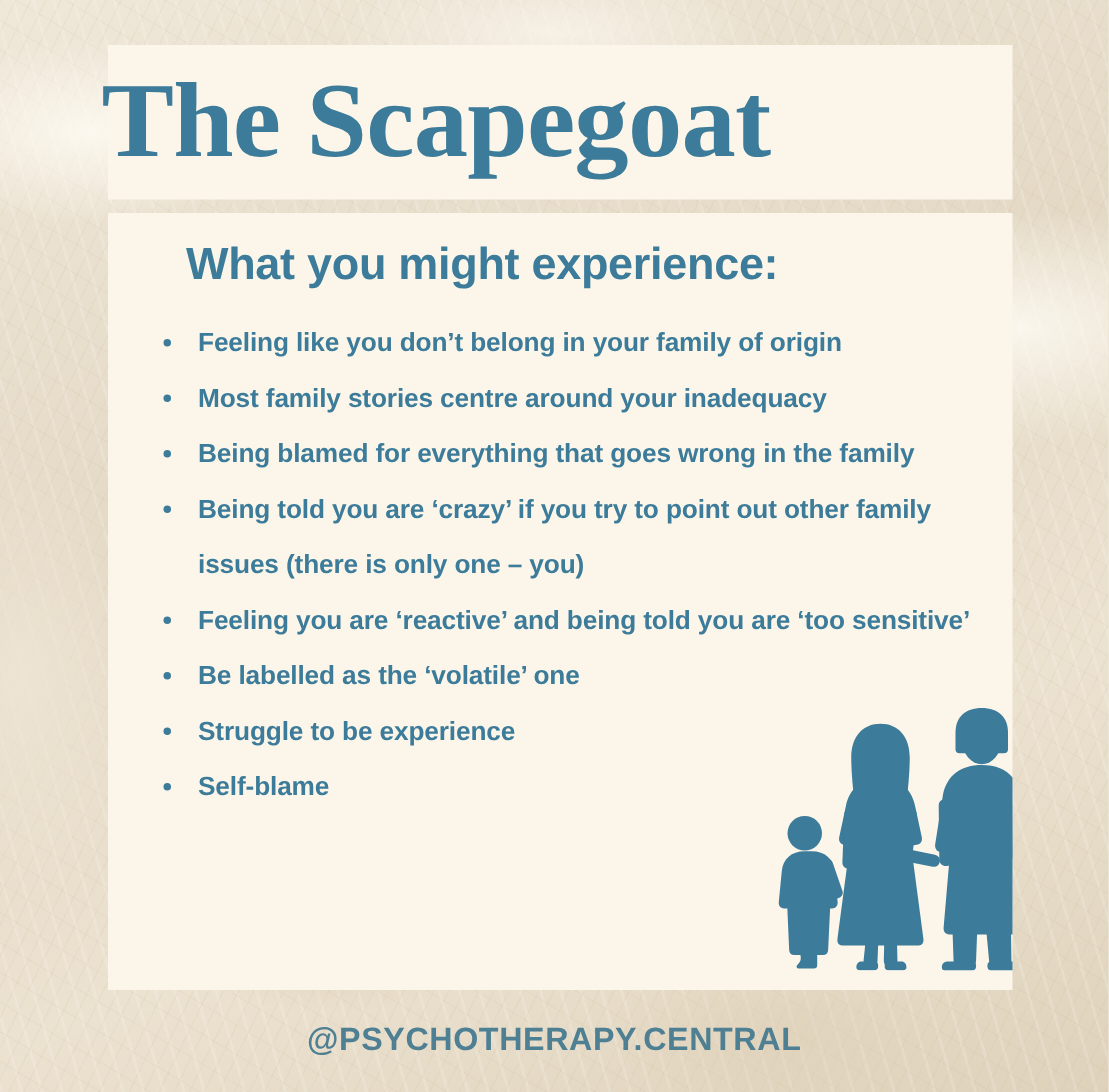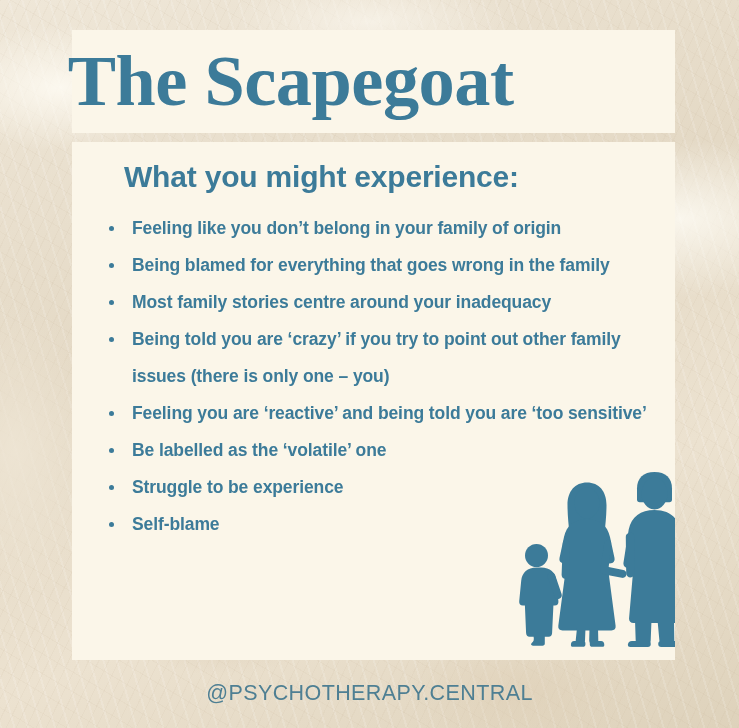--- a/index.html
+++ b/index.html
@@ -129,21 +129,21 @@
   }
 
   
   #footer-handle {
     position: absolute;
     left: 0;
     right: 0;
     top: 681px;
     text-align: center;
     font-size: 21.5px;
-    font-weight: normal;
+    font-weight: bold;
     letter-spacing: 0.4px;
     color: #4e7f93;
   }
 </style>
 </head>
 <body>
 
 <div id="bg"></div>
 
 <div id="title-panel">
@@ -154,25 +154,25 @@
 
   <div id="subtitle">What you might experience:</div>
 
   <ul id="bullet-list">
     <li class="bullet-item">
       <span class="bullet-dot"></span>
       <span>Feeling like you don’t belong in your family of origin</span>
     </li>
     <li class="bullet-item">
       <span class="bullet-dot"></span>
+      <span>Most family stories centre around your inadequacy</span>
+    </li>
+    <li class="bullet-item">
+      <span class="bullet-dot"></span>
       <span>Being blamed for everything that goes wrong in the family</span>
-    </li>
-    <li class="bullet-item">
-      <span class="bullet-dot"></span>
-      <span>Most family stories centre around your inadequacy</span>
     </li>
     <li class="bullet-item">
       <span class="bullet-dot"></span>
       <span>Being told you are ‘crazy’ if you try to point out other family issues (there is only one – you)</span>
     </li>
     <li class="bullet-item">
       <span class="bullet-dot"></span>
       <span>Feeling you are ‘reactive’ and being told you are ‘too sensitive’</span>
     </li>
     <li class="bullet-item narrow">

